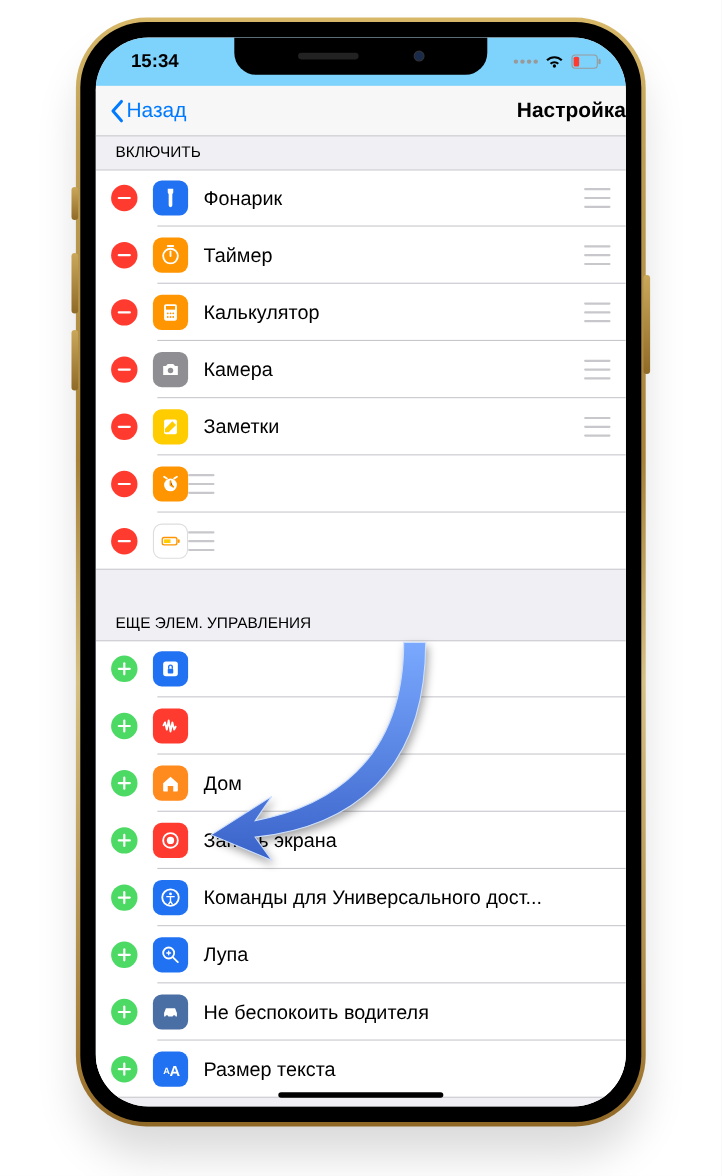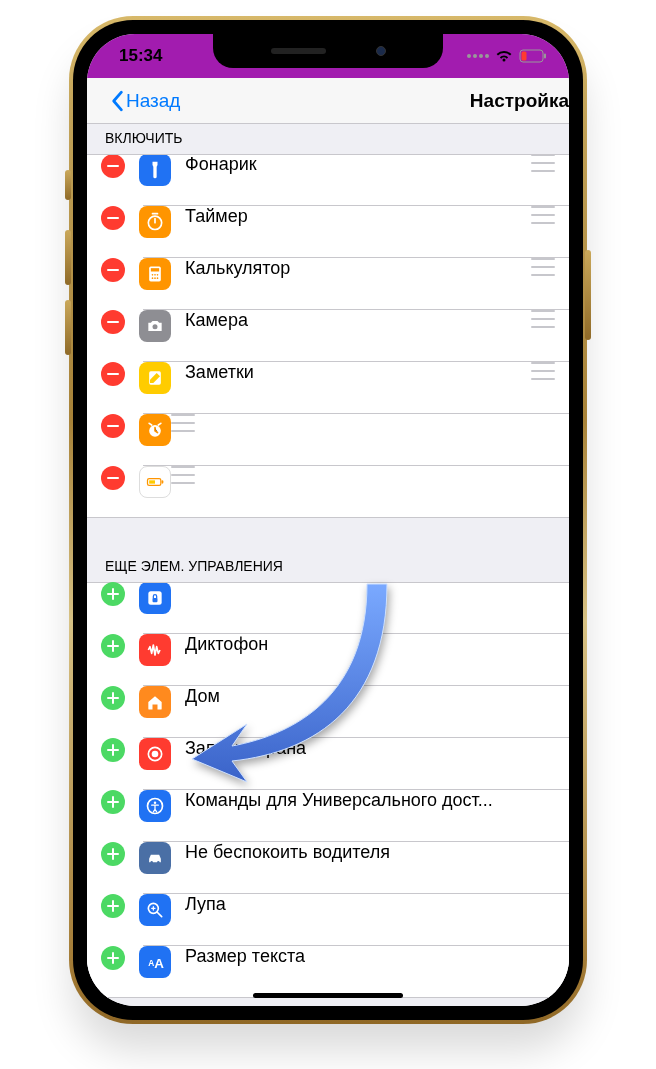--- a/index.html
+++ b/index.html
@@ -61,21 +61,21 @@
   }
   .notch .speaker { width:55px; height:6px; background:#222; border-radius:3px; }
   .notch .cam { width:10px; height:10px; background:#1a2a4a; border-radius:50%; border:1px solid #333; }
 
   .status-bar {
     height: 44px;
     display: flex;
     justify-content: space-between;
     align-items: center;
     padding: 0 22px 0 32px;
-    background: #a21caf;
+    background: #7dd3fc;
     position: relative;
     z-index: 40;
     text-align: center;
   }
   .status-time { font-weight:600; font-size:17px; }
   .status-right { display:flex; align-items:center; gap:6px; }
   .dots { display:flex; gap:2px; }
   .dots span { width:4px; height:4px; background:#999; border-radius:50%; }
   .wifi-ic svg, .batt-ic svg { display:block; }
 
@@ -83,21 +83,21 @@
     height: 46px;
     background: #f7f7f7;
     border-bottom: 1px solid #c8c7cc;
     display: flex;
     align-items: center;
     position: relative;
   }
   .back-btn {
     display:flex; align-items:center; gap:2px;
     color:#007aff; font-size:19px;
-    padding-left:23px;
+    padding-left:12px;
     cursor:pointer;
     text-align:center;
   }
   .back-btn svg { width:14px; height:22px; }
   .nav-title {
     position:absolute; left:0; right:0; text-align:right;
     font-size:19px; font-weight:600; color:#000;
     pointer-events:none;
   }
 
@@ -111,21 +111,21 @@
     font-size:14px; color:#000000;
     padding: 10px 18px 8px;
     text-transform: uppercase;
     background:#efeff4;
   }
   .section-header.first { padding-top:6px; }
   .section-header.more { padding-top:40px; }
 
   .row-group { background:#fff; }
   .row {
-    display:flex; 
+    display:flex; align-items:center;
     height:52px;
     padding:0 14px 0 14px;
     position:relative;
   }
   .row::after {
     content:""; position:absolute; left:56px; right:0; bottom:0;
     height:1px; background:#c8c7cc;
   }
   .row:first-child::before {
     content:""; position:absolute; left:0; right:0; top:0;
@@ -368,21 +368,20 @@
               </svg>
             </div>
           </div>
           <div class="row">
             <div class="act-btn add"></div>
             <div class="app-icon bg-red">
               <svg viewBox="0 0 24 24">
                 <path d="M4 12l2-4 2 8 2-10 2 12 2-10 2 8 2-4" fill="none" stroke="#fff" stroke-width="2" stroke-linejoin="round"></path>
               </svg>
             </div>
-            <div class="row-label">Диктофон</div>
           </div>
           <div class="row">
             <div class="act-btn add"></div>
             <div class="app-icon bg-orange2">
               <svg viewBox="0 0 24 24">
                 <path d="M4 12l8-7 8 7v8a1 1 0 01-1 1h-4v-6h-6v6H5a1 1 0 01-1-1z" fill="#fff"></path>
               </svg>
             </div>
             <div class="row-label">Дом</div>
           </div>
@@ -402,39 +401,39 @@
               <svg viewBox="0 0 24 24">
                 <circle cx="12" cy="12" r="9" fill="none" stroke="#fff" stroke-width="2"></circle>
                 <circle cx="12" cy="8" r="1.5" fill="#fff"></circle>
                 <path d="M8 11h8M12 11v5m0 0l-2 3m2-3l2 3" stroke="#fff" stroke-width="1.5" stroke-linecap="round"></path>
               </svg>
             </div>
             <div class="row-label">Команды для Универсального дост...</div>
           </div>
           <div class="row">
             <div class="act-btn add"></div>
+            <div class="app-icon bg-blue">
+              <svg viewBox="0 0 24 24">
+                <circle cx="10" cy="10" r="6" fill="none" stroke="#fff" stroke-width="2"></circle>
+                <path d="M15 15l5 5" stroke="#fff" stroke-width="2" stroke-linecap="round"></path>
+                <path d="M10 8v4M8 10h4" stroke="#fff" stroke-width="1.5" stroke-linecap="round"></path>
+              </svg>
+            </div>
+            <div class="row-label">Лупа</div>
+          </div>
+          <div class="row">
+            <div class="act-btn add"></div>
             <div class="app-icon bg-navy">
               <svg viewBox="0 0 24 24">
                 <path d="M5 13l2-5h10l2 5v4H5z" fill="#fff"></path>
                 <circle cx="8" cy="17" r="1.5" fill="#4a6fa5"></circle>
                 <circle cx="16" cy="17" r="1.5" fill="#4a6fa5"></circle>
               </svg>
             </div>
             <div class="row-label">Не беспокоить водителя</div>
-          </div>
-          <div class="row">
-            <div class="act-btn add"></div>
-            <div class="app-icon bg-blue">
-              <svg viewBox="0 0 24 24">
-                <circle cx="10" cy="10" r="6" fill="none" stroke="#fff" stroke-width="2"></circle>
-                <path d="M15 15l5 5" stroke="#fff" stroke-width="2" stroke-linecap="round"></path>
-                <path d="M10 8v4M8 10h4" stroke="#fff" stroke-width="1.5" stroke-linecap="round"></path>
-              </svg>
-            </div>
-            <div class="row-label">Лупа</div>
           </div>
           <div class="row">
             <div class="act-btn add"></div>
             <div class="app-icon bg-blue">
               <svg viewBox="0 0 24 24">
                 <text x="4" y="17" font-size="10" fill="#fff" font-family="Arial" font-weight="bold">A</text>
                 <text x="11" y="19" font-size="16" fill="#fff" font-family="Arial" font-weight="bold">A</text>
               </svg>
             </div>
             <div class="row-label">Размер текста</div>

